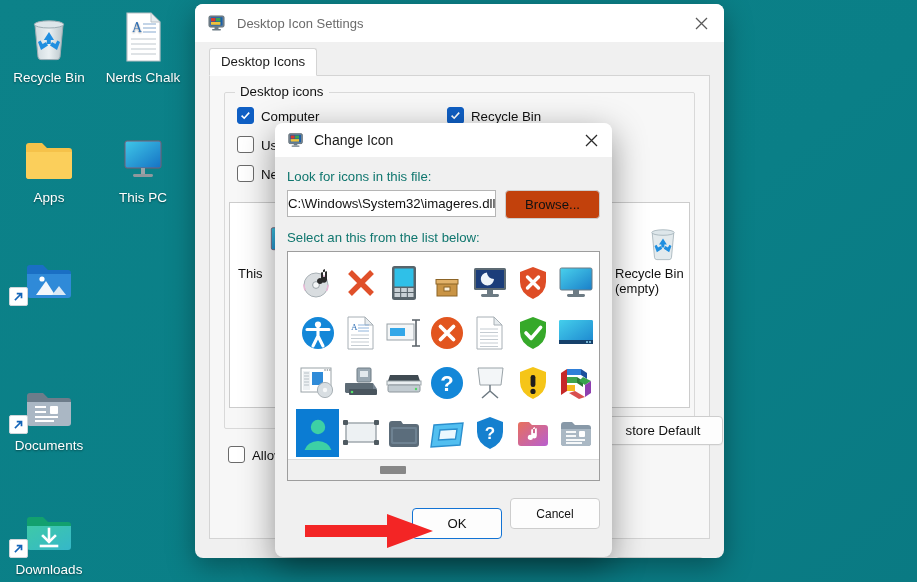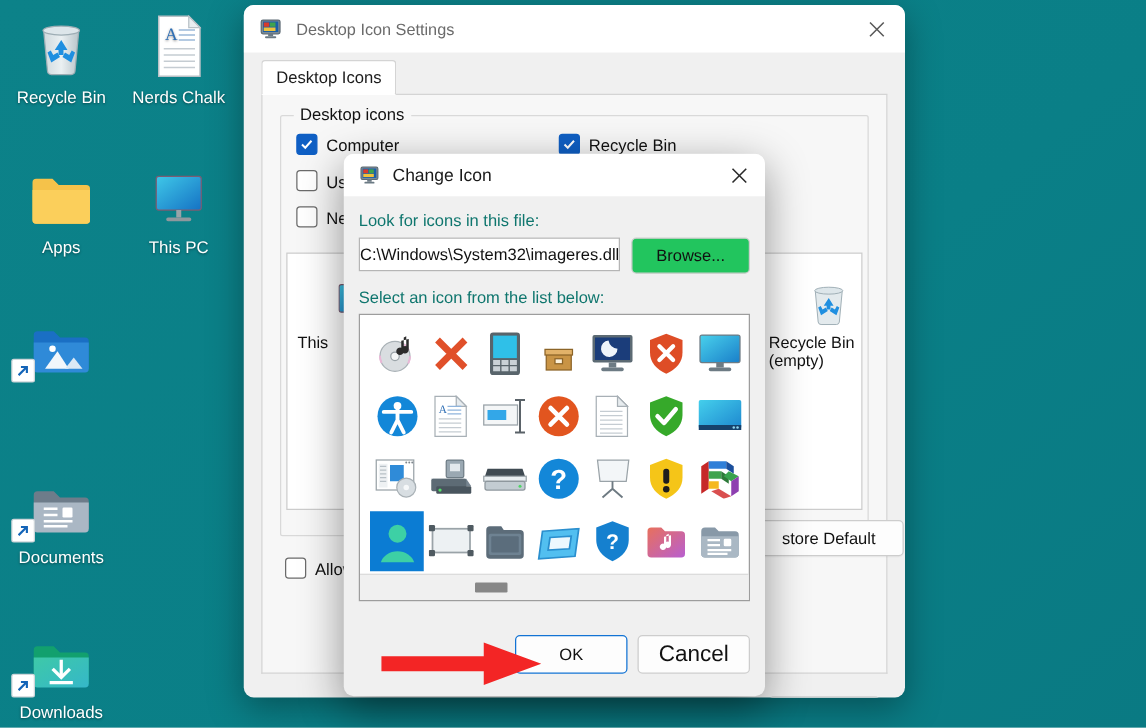--- a/index.html
+++ b/index.html
@@ -56,34 +56,34 @@
       box-shadow:0 10px 34px rgba(0,0,0,.42);overflow:hidden;}
   #ci-title{height:34px;background:#ffffff;display:flex;align-items:center;padding-left:12px;position:relative;}
   #ci-title .t-ico{width:18px;height:18px;margin-right:9px;flex:none;}
   #ci-title .t-text{font-size:14px;color:#1a1a1a;}
   #ci-title .win-close{height:34px;width:42px;}
   #ci-body{padding:12px 12px 0 12px;}
   .lbl{font-size:13.2px;color:#0f766e;margin-bottom:6px;}
   .pathrow{display:flex;align-items:stretch;gap:9px;margin-bottom:11px;}
   .pathinput{flex:1;height:25px;border:1px solid #b5b5b5;background:#fff;font-size:13.2px;color:#111;
       display:flex;align-items:center;padding-left:3px;overflow:hidden;white-space:nowrap;}
-  .browsebtn{width:93px;height:27px;background:#22c55e;border:1px solid #cdcdcd;border-radius:4px;font-size:13.2px;color:#111;
+  .browsebtn{width:93px;height:27px;background:#c2410c;border:1px solid #cdcdcd;border-radius:4px;font-size:13.2px;color:#111;
       display:flex;align-items:center;justify-content:center;}
   .iconlist{border:1px solid #9d9d9d;background:#ffffff;height:228px;margin-top:6px;position:relative;overflow:hidden;}
   .icongrid{padding:6px 4px 0 8px;}
   .irow{display:flex;height:50px;align-items:center;}
   .icell{width:43px;height:48px;display:flex;align-items:center;justify-content:center;flex:none;}
   .icell.sel{background:#0b7cd3;}
   .hscroll{position:absolute;left:0;right:0;bottom:0;height:20px;background:#f0f0f0;border-top:1px solid #dcdcdc;}
   .hthumb{position:absolute;left:92px;top:6px;width:26px;height:8px;background:#878787;border-radius:1px;}
   .ci-buttons{position:absolute;left:0;right:0;bottom:0;height:62px;}
   .okbtn{position:absolute;right:110px;bottom:18px;width:88px;height:29px;background:#fdfdfd;border:1.6px solid #1273d4;
       border-radius:4px;font-size:13.2px;color:#111;display:flex;align-items:center;justify-content:center;}
-  .cancelbtn{position:absolute;right:12px;bottom:18px;width:88px;height:29px;background:#fdfdfd;border:1px solid #cdcdcd;
-      border-radius:4px;font-size:18px;color:#111;display:flex;align-items:center;justify-content:center;}
+  .cancelbtn{position:absolute;right:12px;bottom:28px;width:88px;height:29px;background:#fdfdfd;border:1px solid #cdcdcd;
+      border-radius:4px;font-size:12px;color:#111;display:flex;align-items:center;justify-content:center;}
 
   
   #arrow{position:absolute;left:305px;top:510px;width:130px;height:42px;pointer-events:none;}
 </style>
 </head>
 <body>
 
 <div id="desktop">
 
   <div class="dicon" style="left:1px;top:4px;">
@@ -360,21 +360,21 @@
 
     <div class="pathrow">
       <div class="pathinput">
         <span style="margin-left:-3px">C:\Windows\System32\imageres.dll</span>
       </div>
       <div class="browsebtn">
         <span>Browse...</span>
       </div>
     </div>
 
-    <div class="lbl">Select an icon from the list below:</div>
+    <div class="lbl">Select an this from the list below:</div>
 
     <div class="iconlist">
       <div class="icongrid">
 
         <div class="irow">
           <div class="icell">
             <svg width="34" height="34" viewBox="0 0 34 34">
               <circle cx="15" cy="19" r="12" fill="#d9dde0" stroke="#a9b1b6"></circle>
               <circle cx="15" cy="19" r="12" fill="none" stroke="#e9b7d6" stroke-width="1.6" stroke-dasharray="6 26"></circle>
               <circle cx="15" cy="19" r="3.4" fill="#f4f6f7" stroke="#9aa3a8"></circle>

